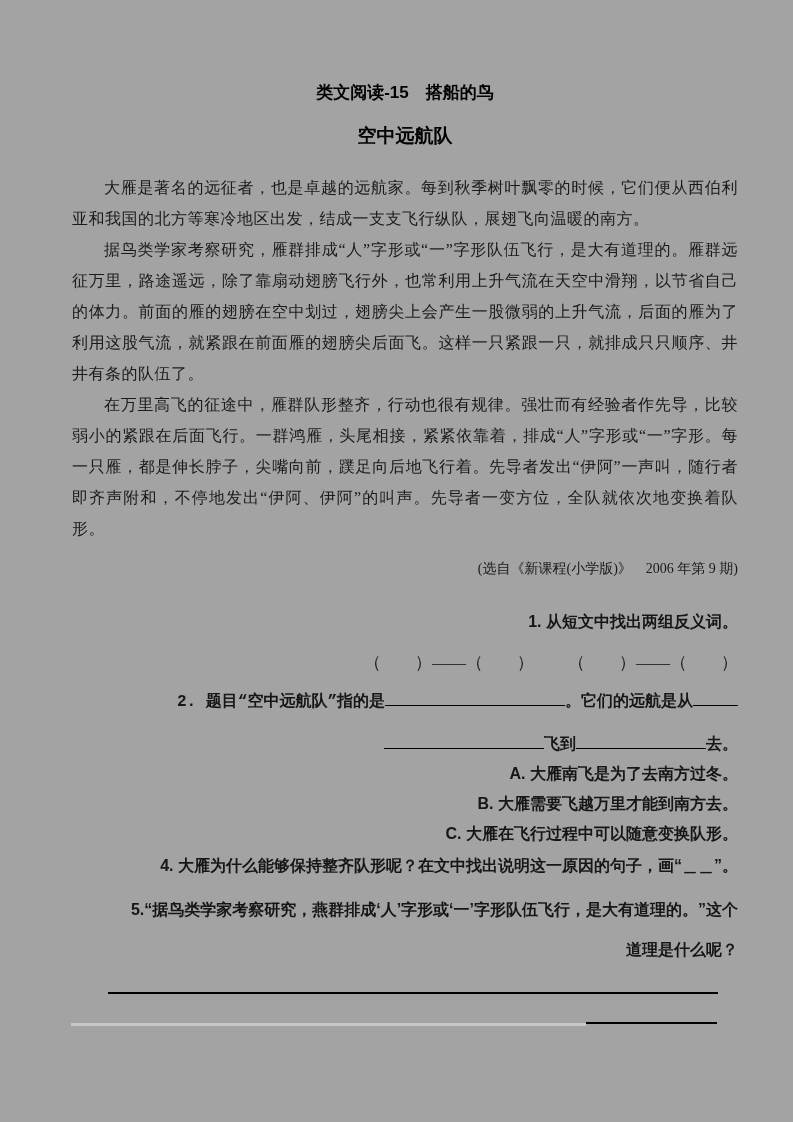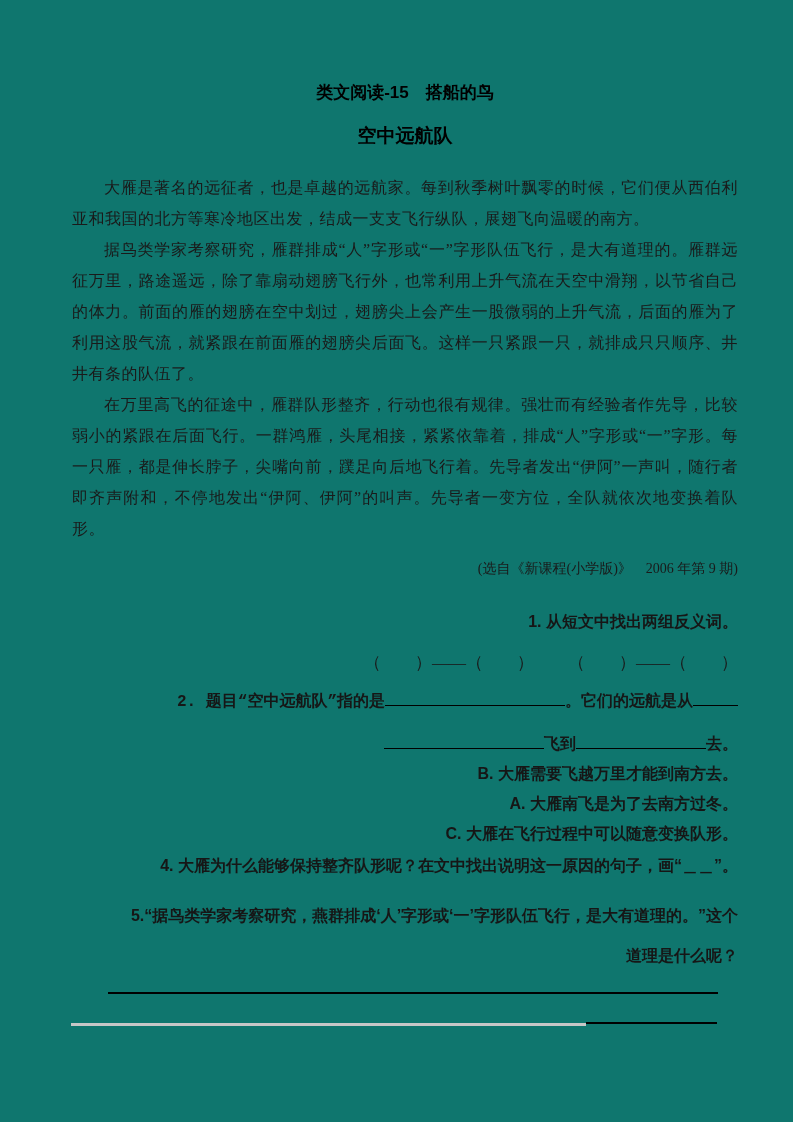--- a/index.html
+++ b/index.html
@@ -1,21 +1,21 @@
 <!DOCTYPE html>
 <html><head>
 <meta charset="utf-8">
 <style>
   html, body { margin: 0; padding: 0; background: #ffffff; }
   .page {
     position: relative;
     width: 793px;
     height: 1122px;
     margin: 0 auto;
-    background: #0f766e;
+    background: #a3a3a3;
     color: #111;
     overflow: hidden;
   }
   .content { padding: 0 55px 0 72px; }
 
   
   .doc-title {
     margin: 82px 0 0 0;
     text-align: center;
     font-family: "Liberation Sans", sans-serif;
@@ -73,21 +73,21 @@
     font-family: "Liberation Serif", serif;
     font-weight: normal;
     font-size: 17px;
     color: #1a1a1a;
   }
   .q2 { margin-top: 9px; font-family: Liberation Mono, monospace; }
   .q2-line2 { margin-top: 12px; margin-left: -6px; }
   .q3 { margin-top: 10px; }
   .option { line-height: 30px; text-indent: 28px; }
   .q4 { margin-top: 2px; }
-  .q5 { margin-top: 20px; text-indent: 28px; }
+  .q5 { margin-top: 14px; text-indent: 28px; }
   .q5-line2 { margin-top: 10px; text-indent: 0; }
 
   
   .blank {
     display: inline-block;
     height: 1em;
     border-bottom: 1.5px solid #000;
   }
   .w180 { width: 180px; }
   .w45  { width: 45px; }
@@ -131,22 +131,22 @@
     </div>
 
     <div class="questions">
 
       <div class="q-line q-indent q1">1. 从短文中找出两组反义词。</div>
       <div class="blanks-row">（　　）——（　　）　　（　　）——（　　）</div>
 
       <div class="q-line q-indent q2"><span>2.  题目“空中远航队”指的是</span><span class="blank w180"></span><span>。它们的远航是从</span><span class="blank w45"></span></div>
       <div class="q-line q2-line2"><span class="blank w160"></span><span>飞到</span><span class="blank w130"></span><span>去。</span></div>
 
+      <div class="option">A. 大雁南飞是为了去南方过冬。</div>
       <div class="option">B. 大雁需要飞越万里才能到南方去。</div>
-      <div class="option">A. 大雁南飞是为了去南方过冬。</div>
       <div class="option">C. 大雁在飞行过程中可以随意变换队形。</div>
 
       <div class="q-line q-indent q4">4.  大雁为什么能够保持整齐队形呢？在文中找出说明这一原因的句子，画“＿＿”。</div>
 
       <div class="q-line q5">5.“据鸟类学家考察研究，燕群排成‘人’字形或‘一’字形队伍飞行，是大有道理的。”这个</div>
       <div class="q-line q5-line2">道理是什么呢？</div>
 
     </div>
   </div>
 

